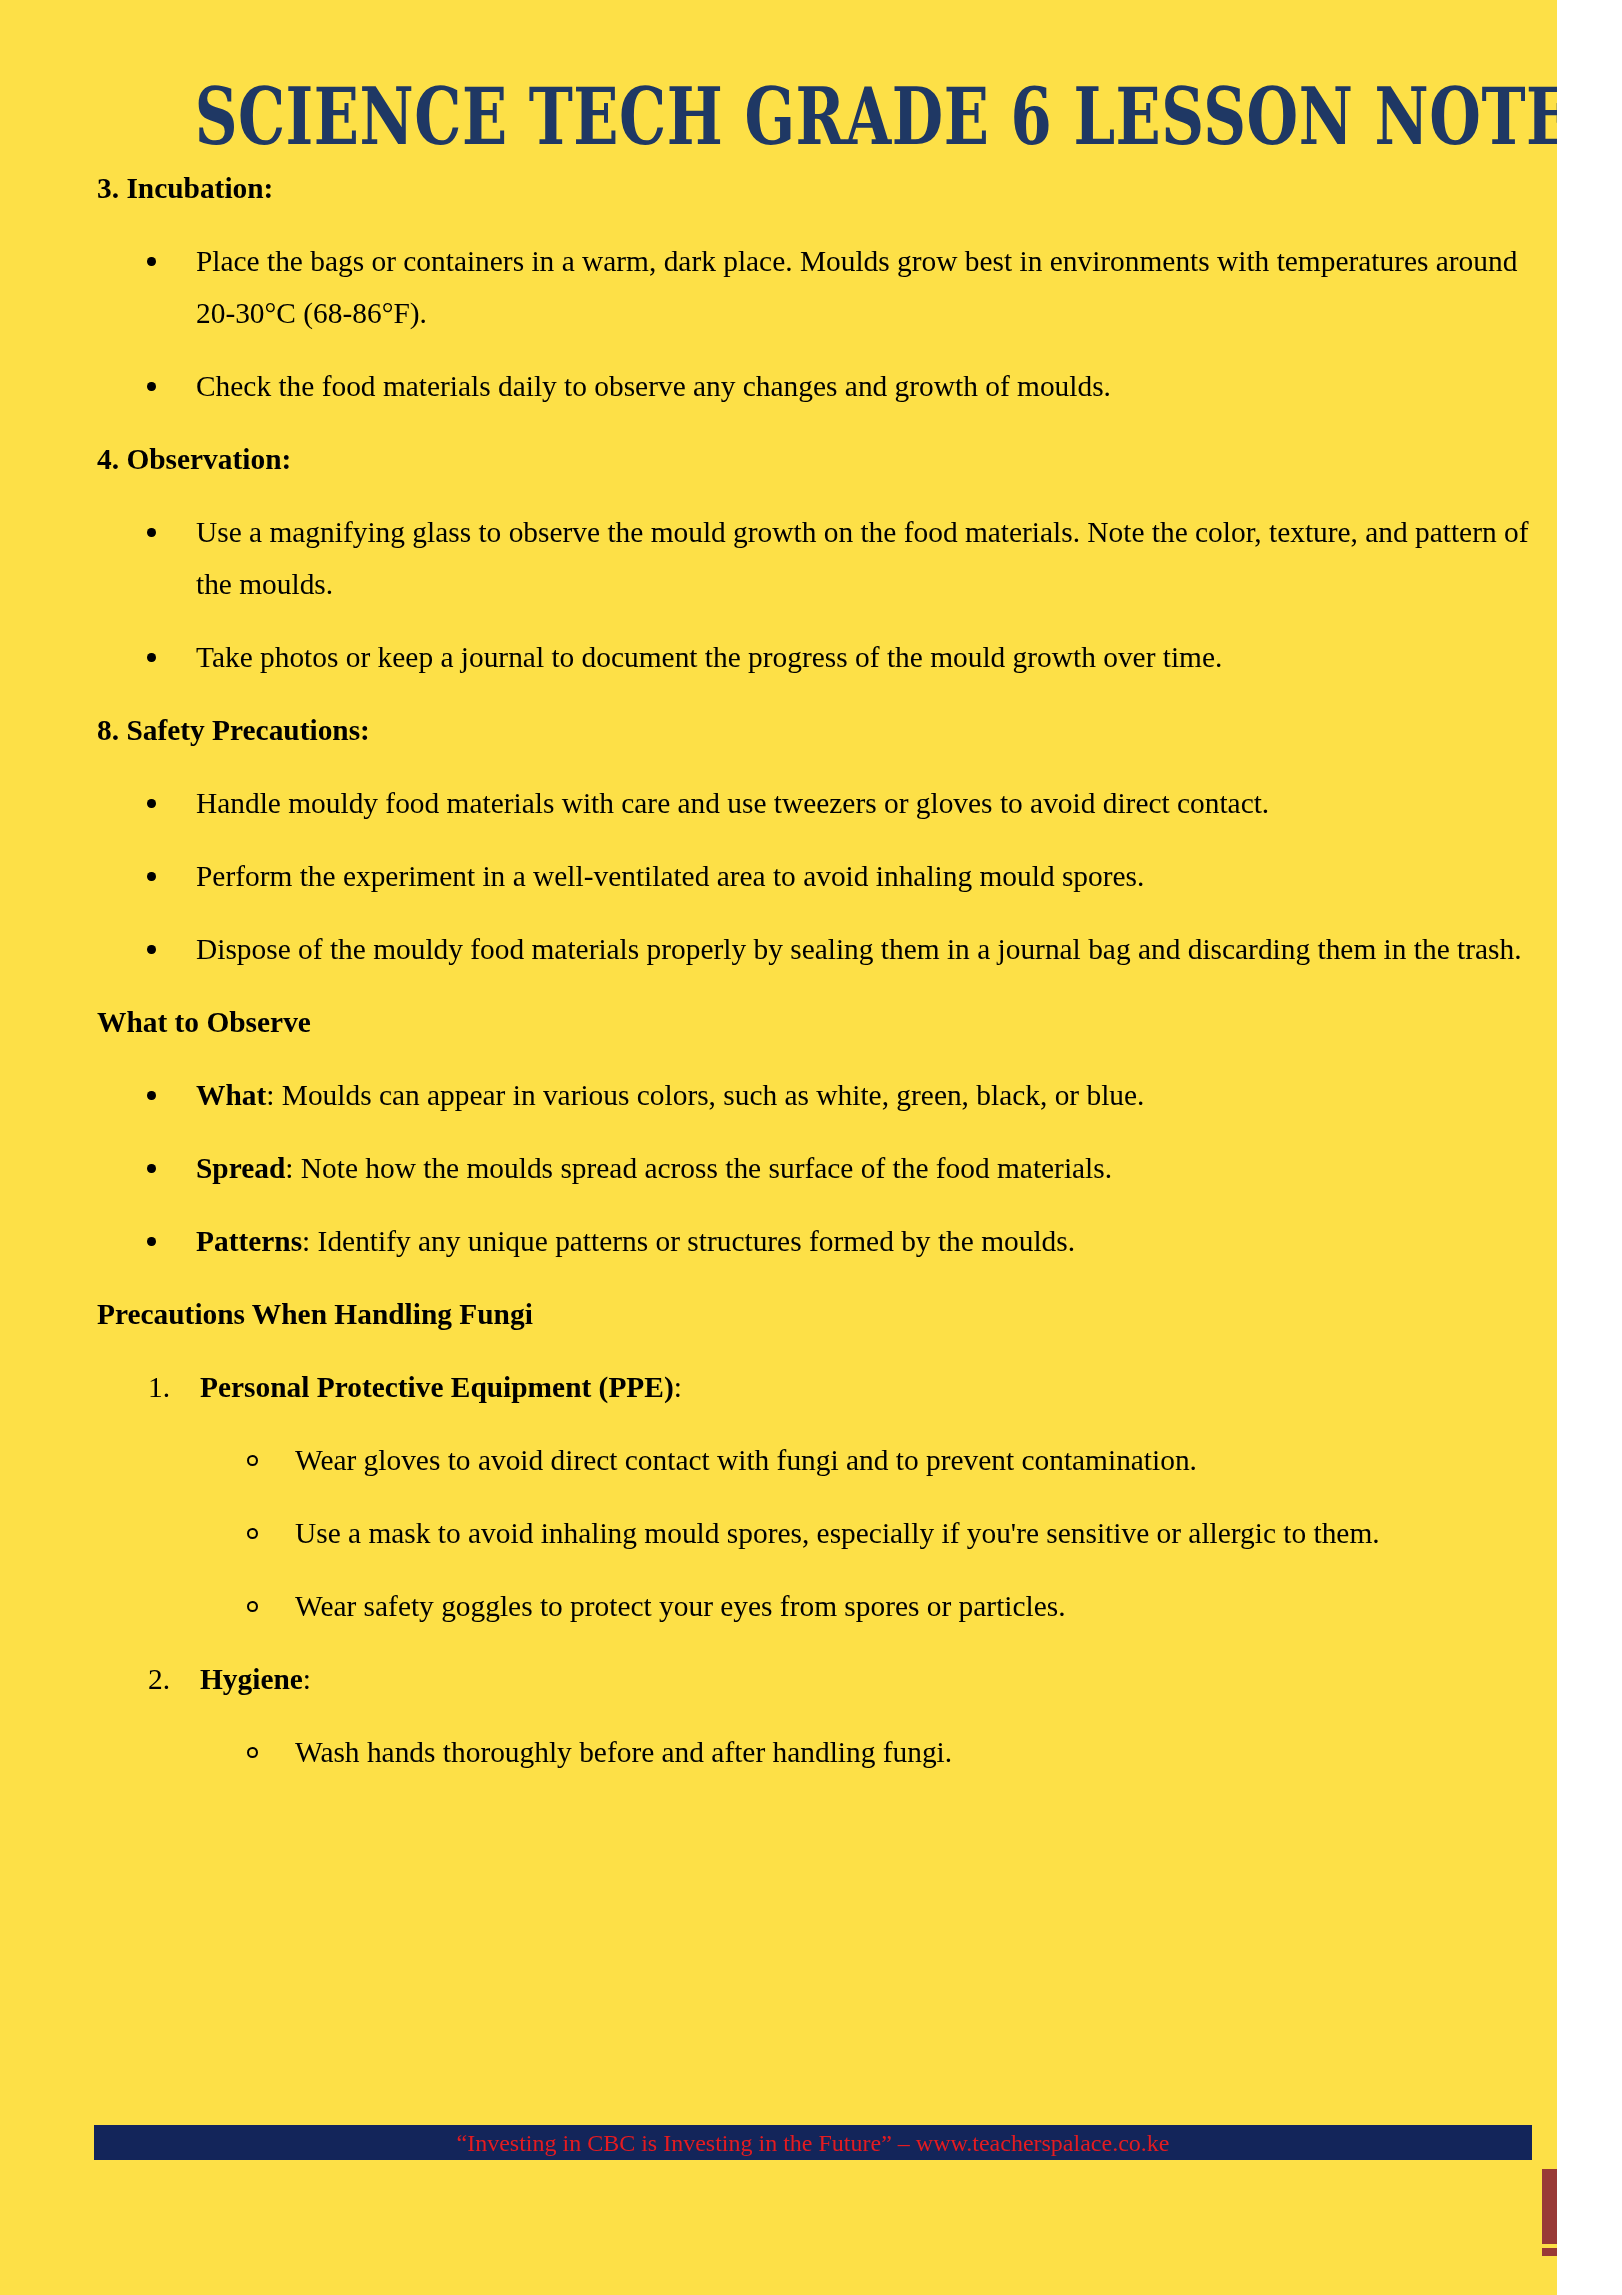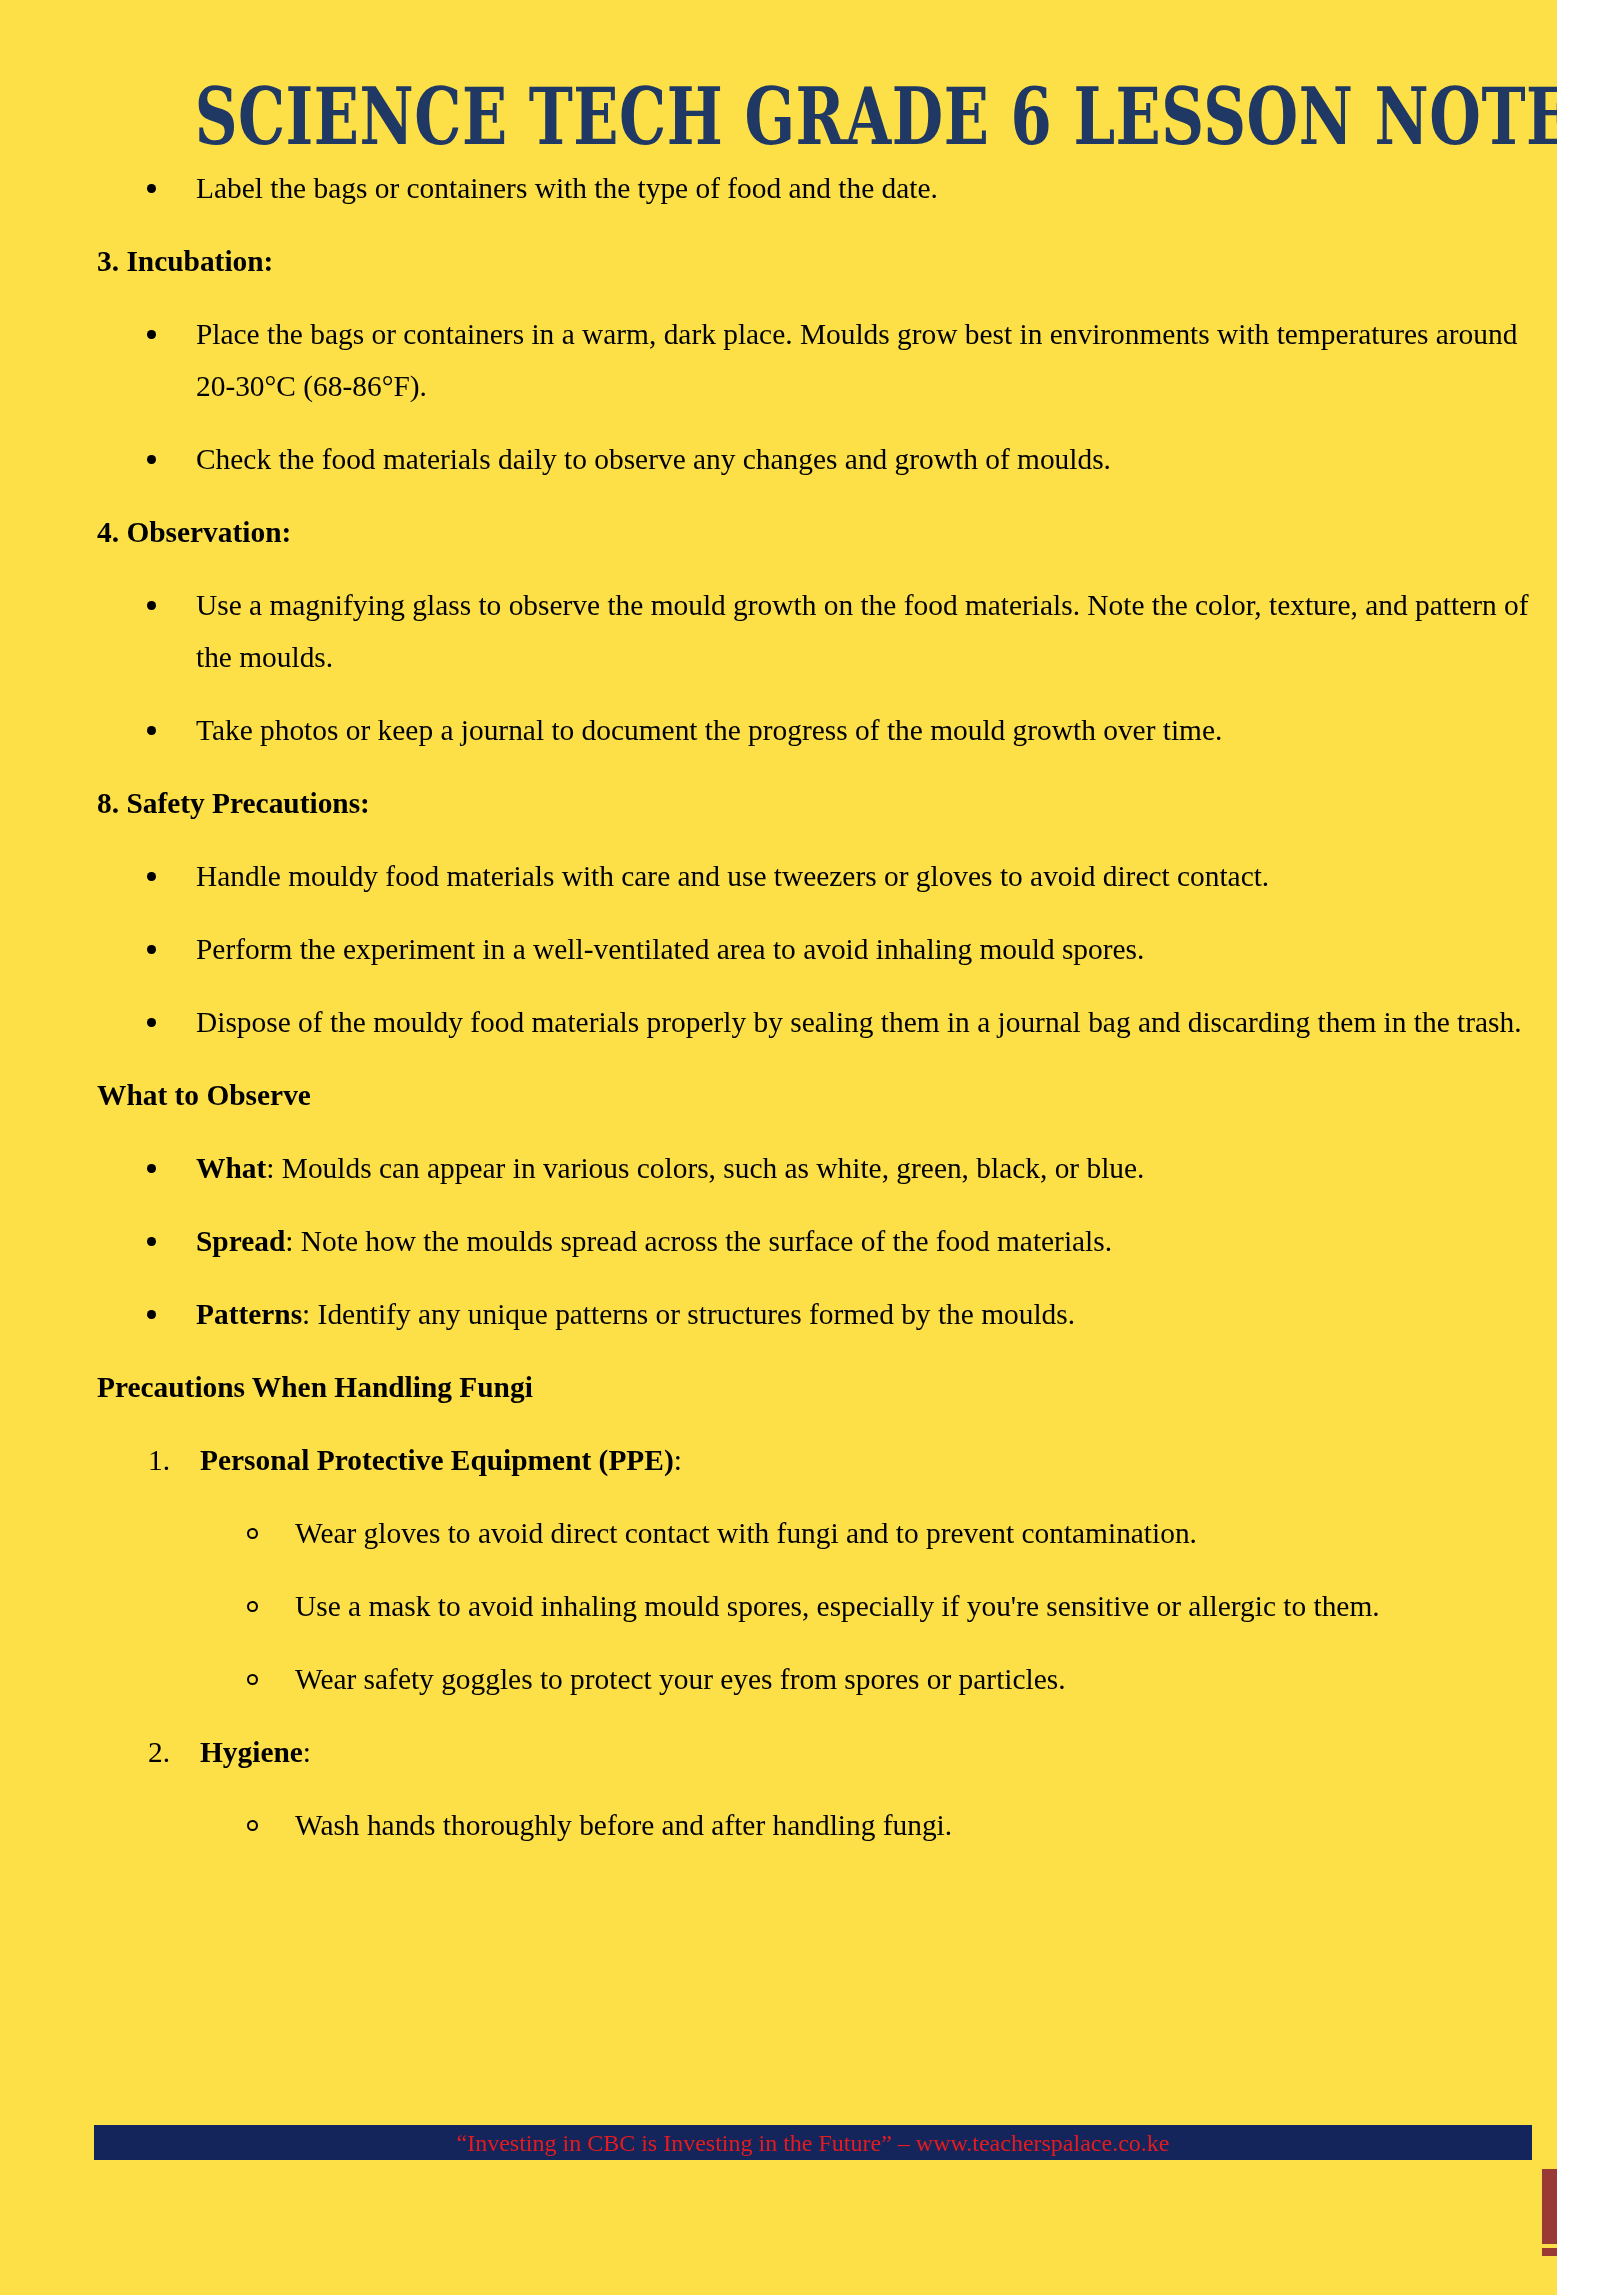--- a/index.html
+++ b/index.html
@@ -89,21 +89,20 @@
 </style>
 </head>
 <body>
 
 <div class="page">
 
   <h1 class="title">SCIENCE TECH GRADE 6 LESSON NOTES</h1>
 
   <main class="doc">
 
-    <p class="b1"><span class="dot"></span><span>Label the bags or containers with the type of food and the date.</span></p>
 
     <p class="heading">3. Incubation:</p>
 
     <p class="b1"><span class="dot"></span><span>Place the bags or containers in a warm, dark place. Moulds grow best in environments with temperatures around 20-30°C (68-86°F).</span></p>
 
     <p class="b1"><span class="dot"></span><span>Check the food materials daily to observe any changes and growth of moulds.</span></p>
 
     <p class="heading">4. Observation:</p>
 
     <p class="b1"><span class="dot"></span><span>Use a magnifying glass to observe the mould growth on the food materials. Note the color, texture, and pattern of the moulds.</span></p>

